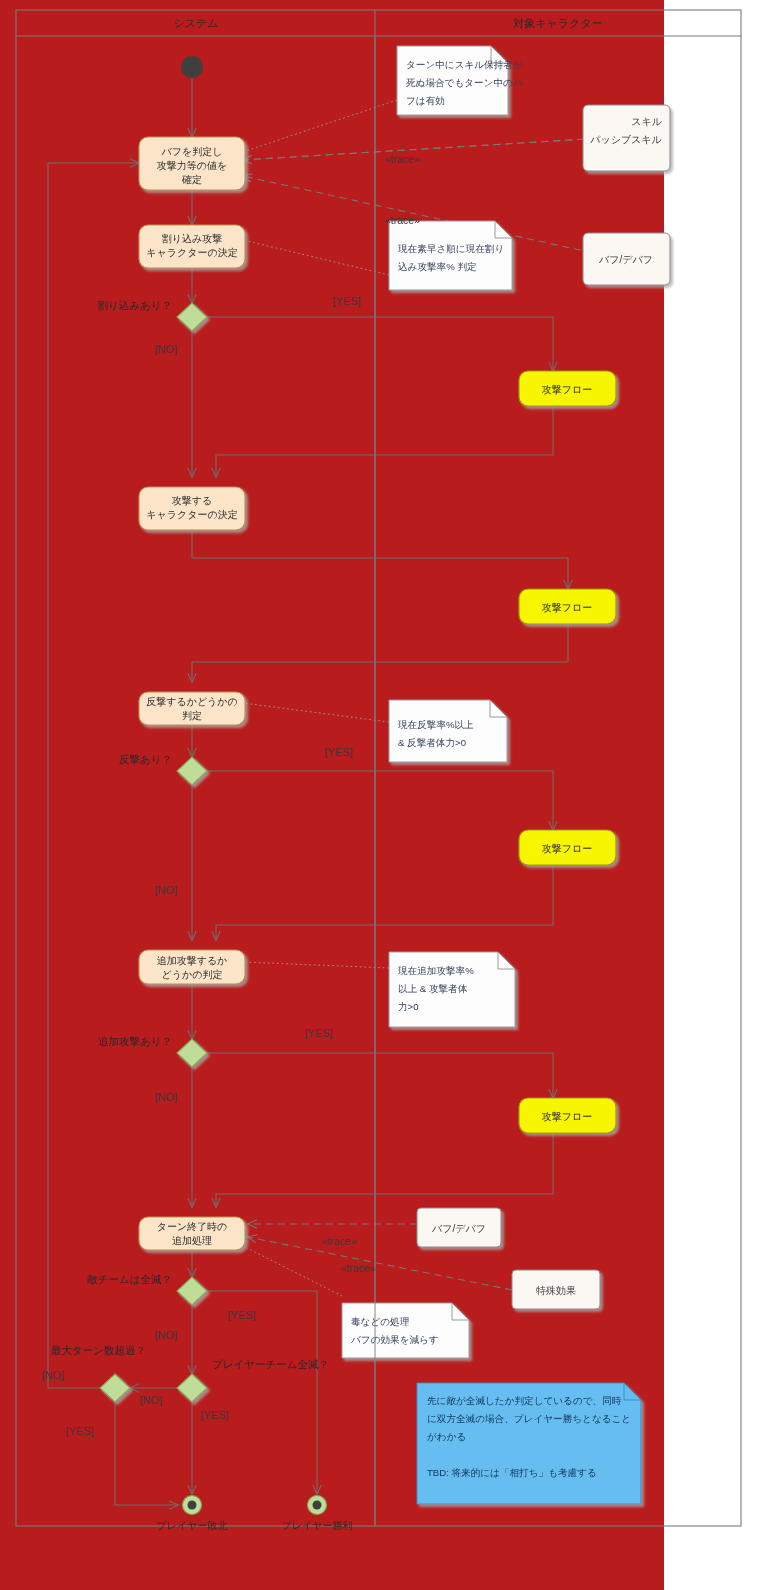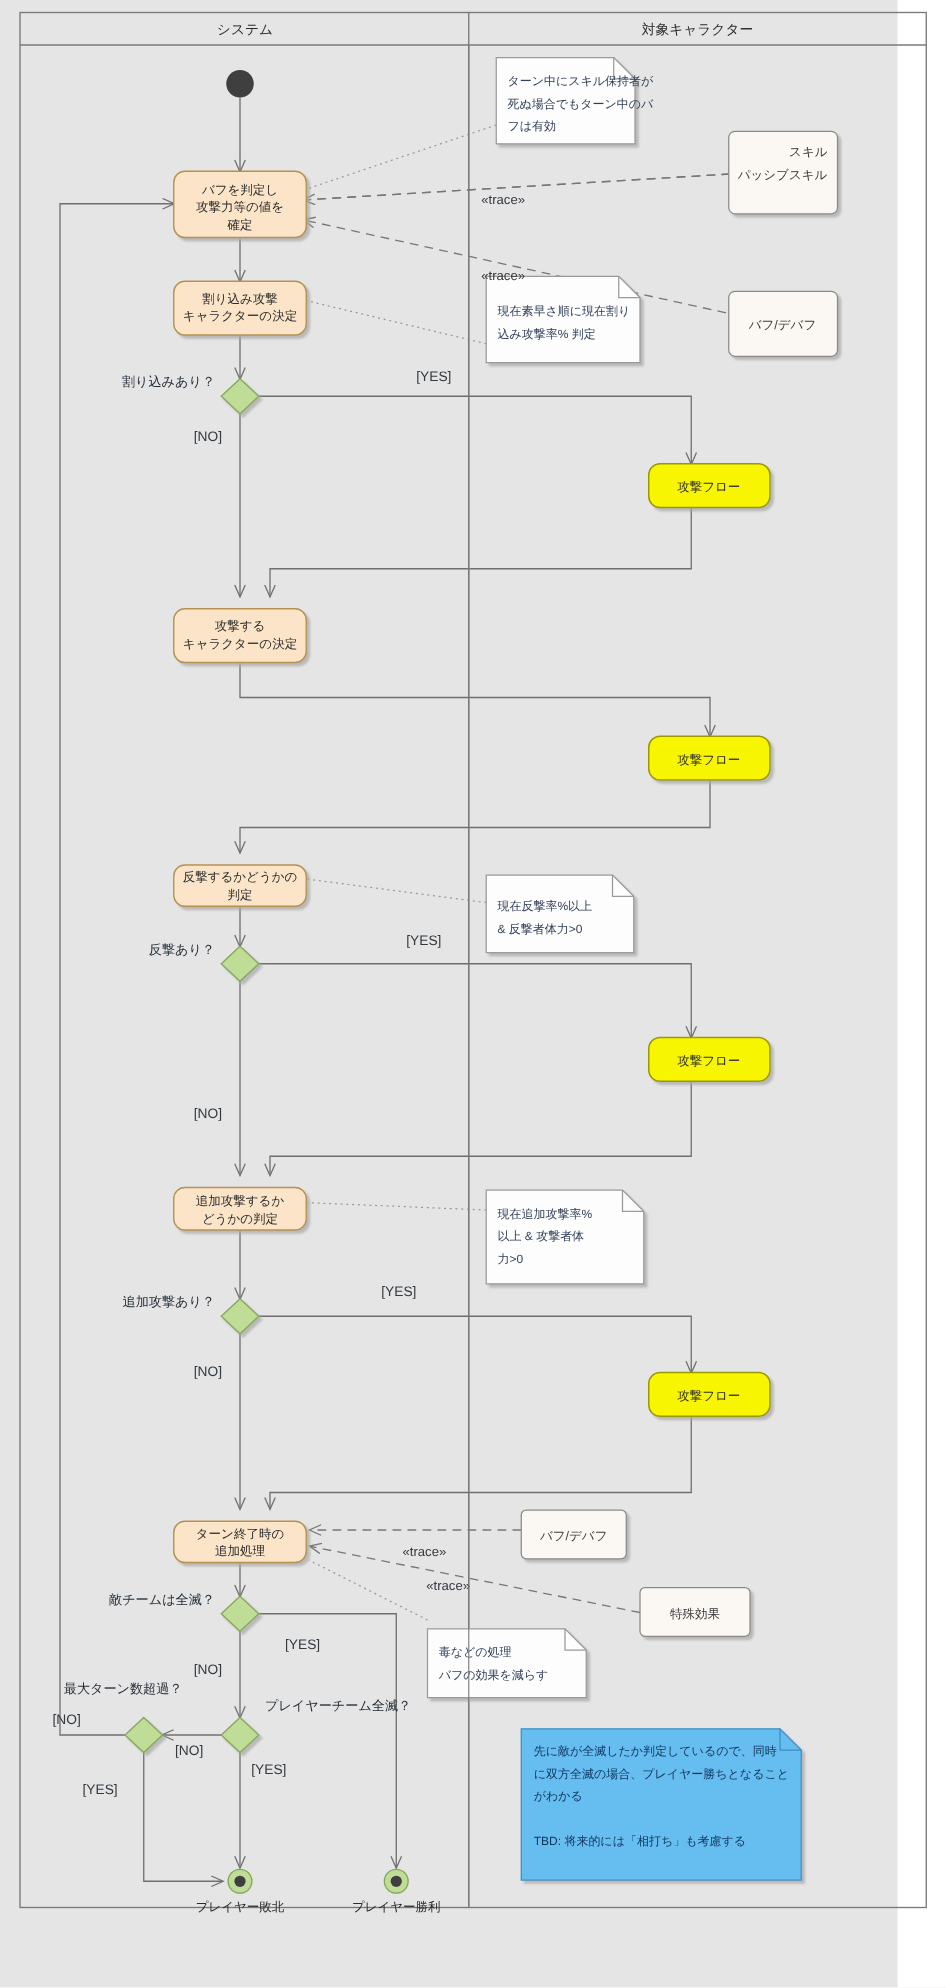--- a/index.html
+++ b/index.html
@@ -1,18 +1,18 @@
 <!DOCTYPE html>
 <html><head>
 <meta charset="utf-8">
 <style>
   html,body{margin:0;padding:0;background:#ffffff;}
   body{width:757px;height:1590px;overflow:hidden;
        font-family:"Liberation Sans","DejaVu Sans",sans-serif;}
-  #canvas{position:relative;width:718px;height:1590px;background:#e5e5e5;}
+  #canvas{position:relative;width:664px;height:1590px;background:#b91c1c;}
   svg{position:absolute;left:0;top:0;}
   .lbl{font-size:10.5px;fill:#1f2933;}
   .guard{font-size:11px;fill:#33393f;}
   .trace{font-size:10.5px;fill:#33393f;}
   .lane-title{font-size:11px;fill:#2a2a2a;}
   .act-txt{font-size:10px;fill:#2b2b2b;}
   .note-txt{font-size:9.6px;fill:#33405a;}
   .obj-txt{font-size:10px;fill:#3a3a3a;}
   .end-lbl{font-size:10px;fill:#2b2b2b;}
   .bnote-txt{font-size:9.6px;fill:#11365c;}

